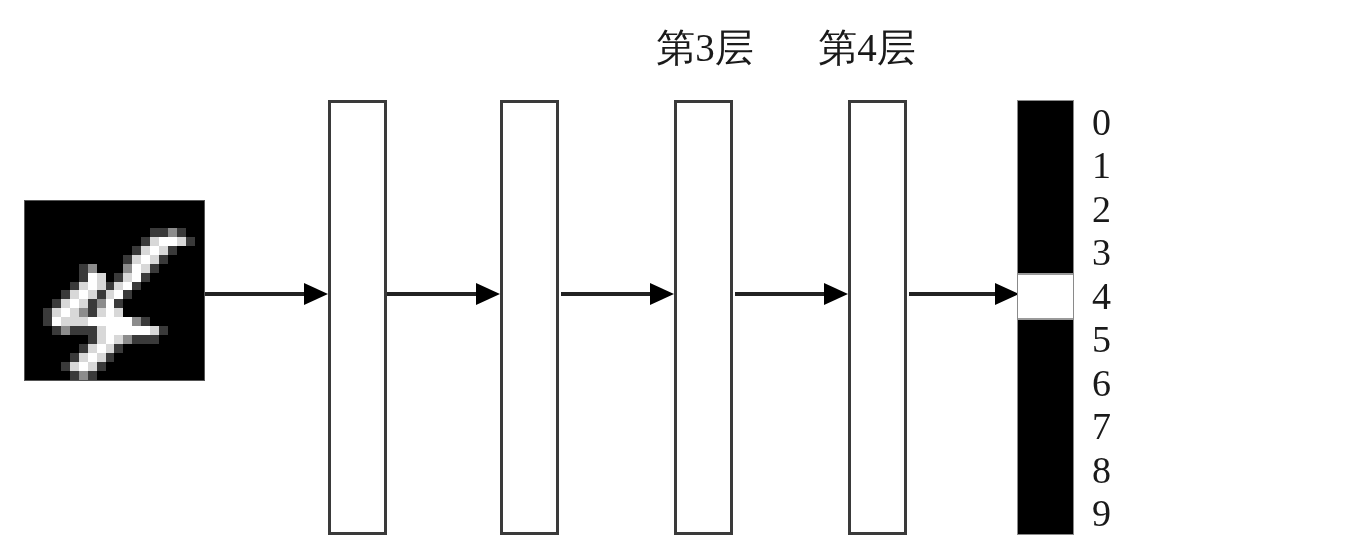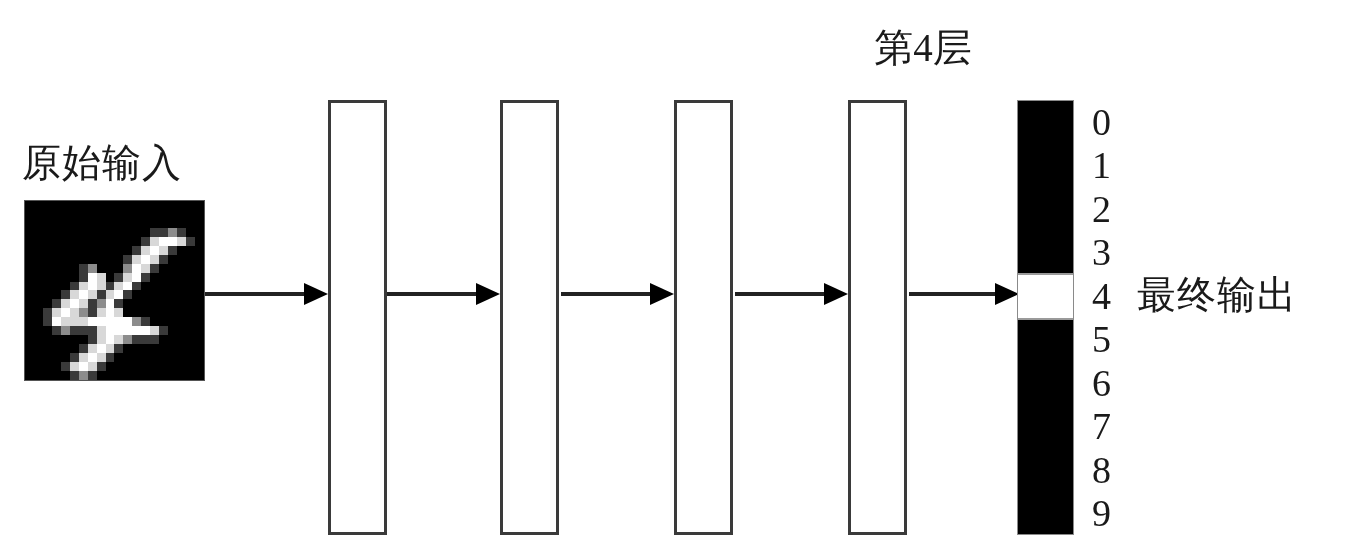--- a/index.html
+++ b/index.html
@@ -141,23 +141,23 @@
     font-size: 38px;
     color: #1a1a1a;
     line-height: 1;
   }
 </style>
 </head>
 <body>
 
 <div id="canvas">
 
-  <div class="cn-label layer-label" style="left:864px;width:118px;">第4层</div>
-
-  <div class="cn-label input-label">原始输入</div>
+  <div class="cn-label layer-label" style="left:646px;width:118px;">第3层</div>
+  <div class="cn-label layer-label" style="left:808px;width:118px;">第4层</div>
+
 
   <div class="mnist-box">
     <div class="mnist-grid" id="mnist-grid">
         <i style="background: rgb(0, 0, 0);"></i>
         <i style="background: rgb(0, 0, 0);"></i>
         <i style="background: rgb(0, 0, 0);"></i>
         <i style="background: rgb(0, 0, 0);"></i>
         <i style="background: rgb(0, 0, 0);"></i>
         <i style="background: rgb(0, 0, 0);"></i>
         <i style="background: rgb(0, 0, 0);"></i>
@@ -602,15 +602,14 @@
       <span>2</span>
       <span>3</span>
       <span>4</span>
       <span>5</span>
       <span>6</span>
       <span>7</span>
       <span>8</span>
       <span>9</span>
     </div>
 
-  <div class="cn-label output-label">最终输出</div>
 
 </div>
 
 </body></html>

